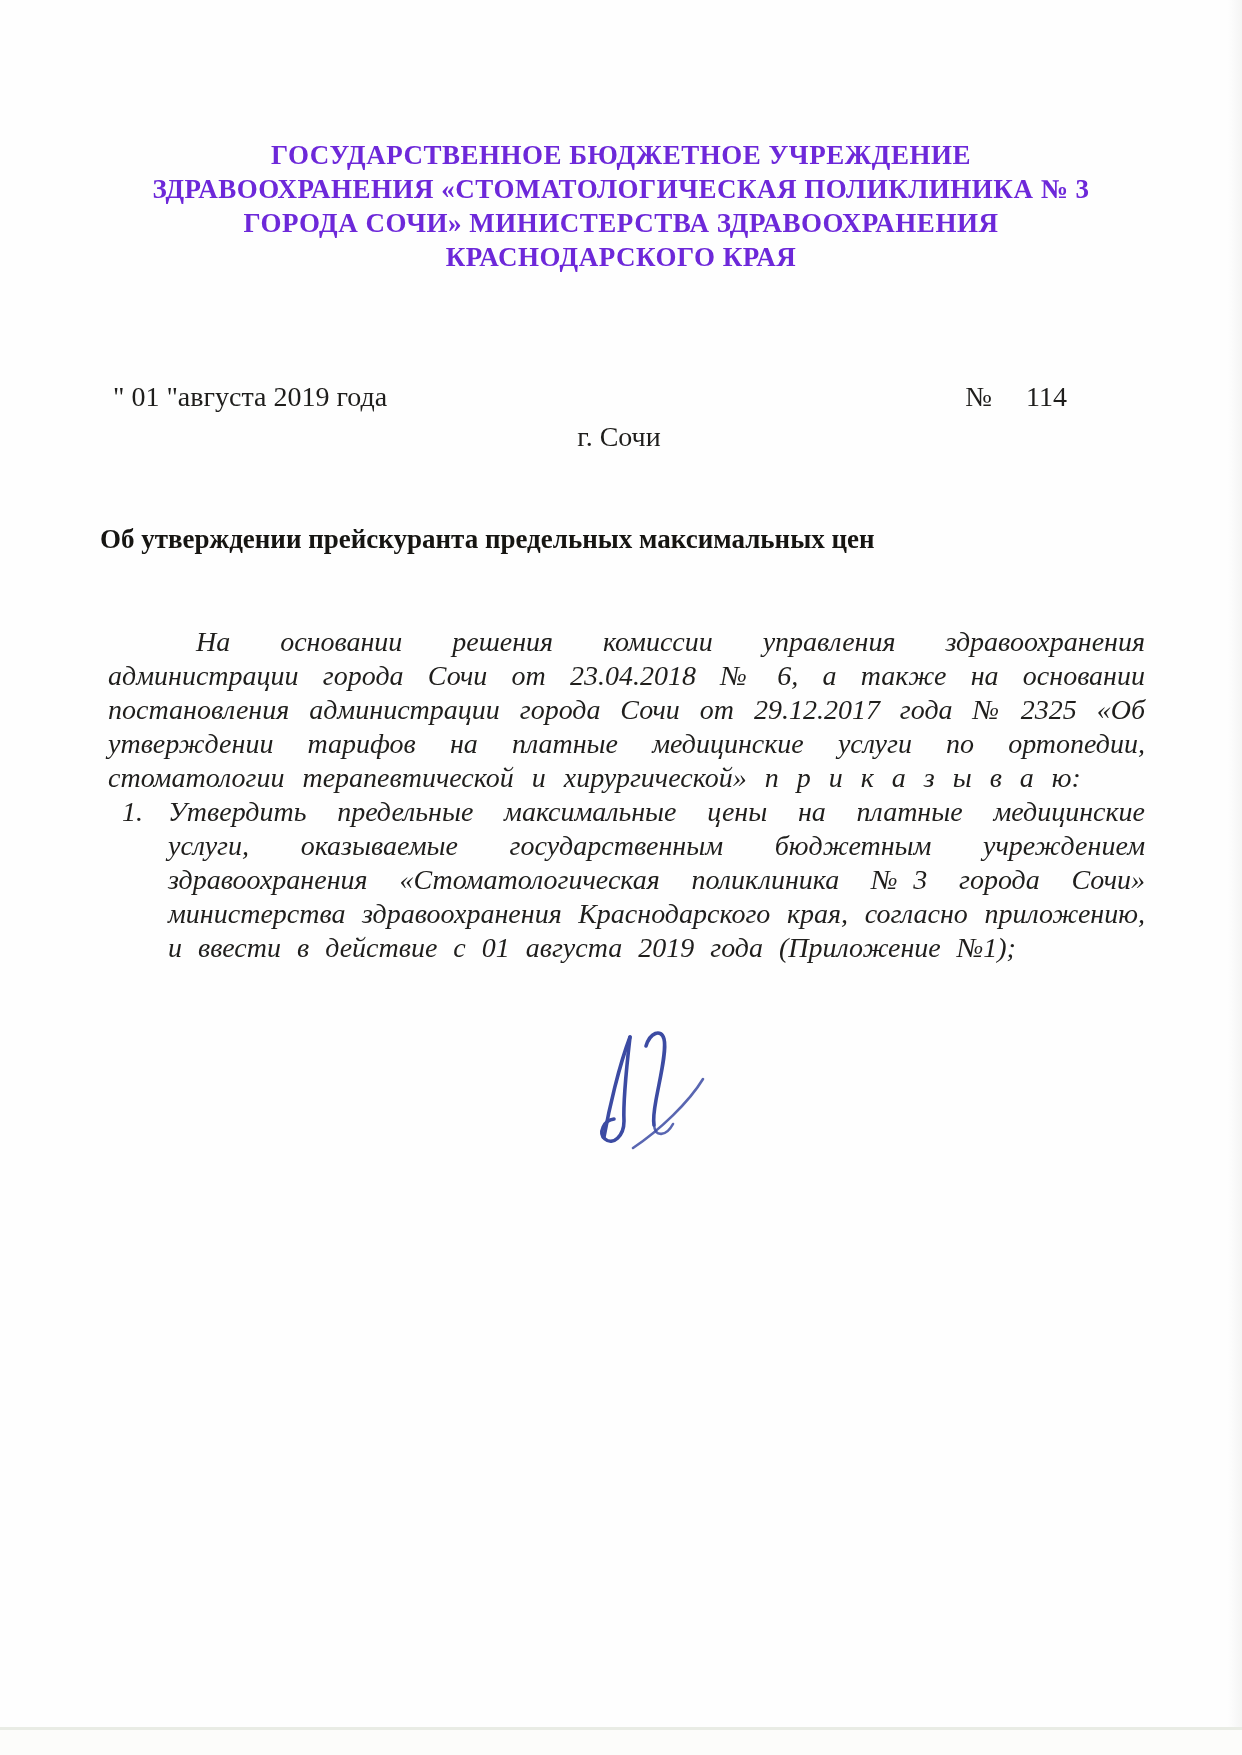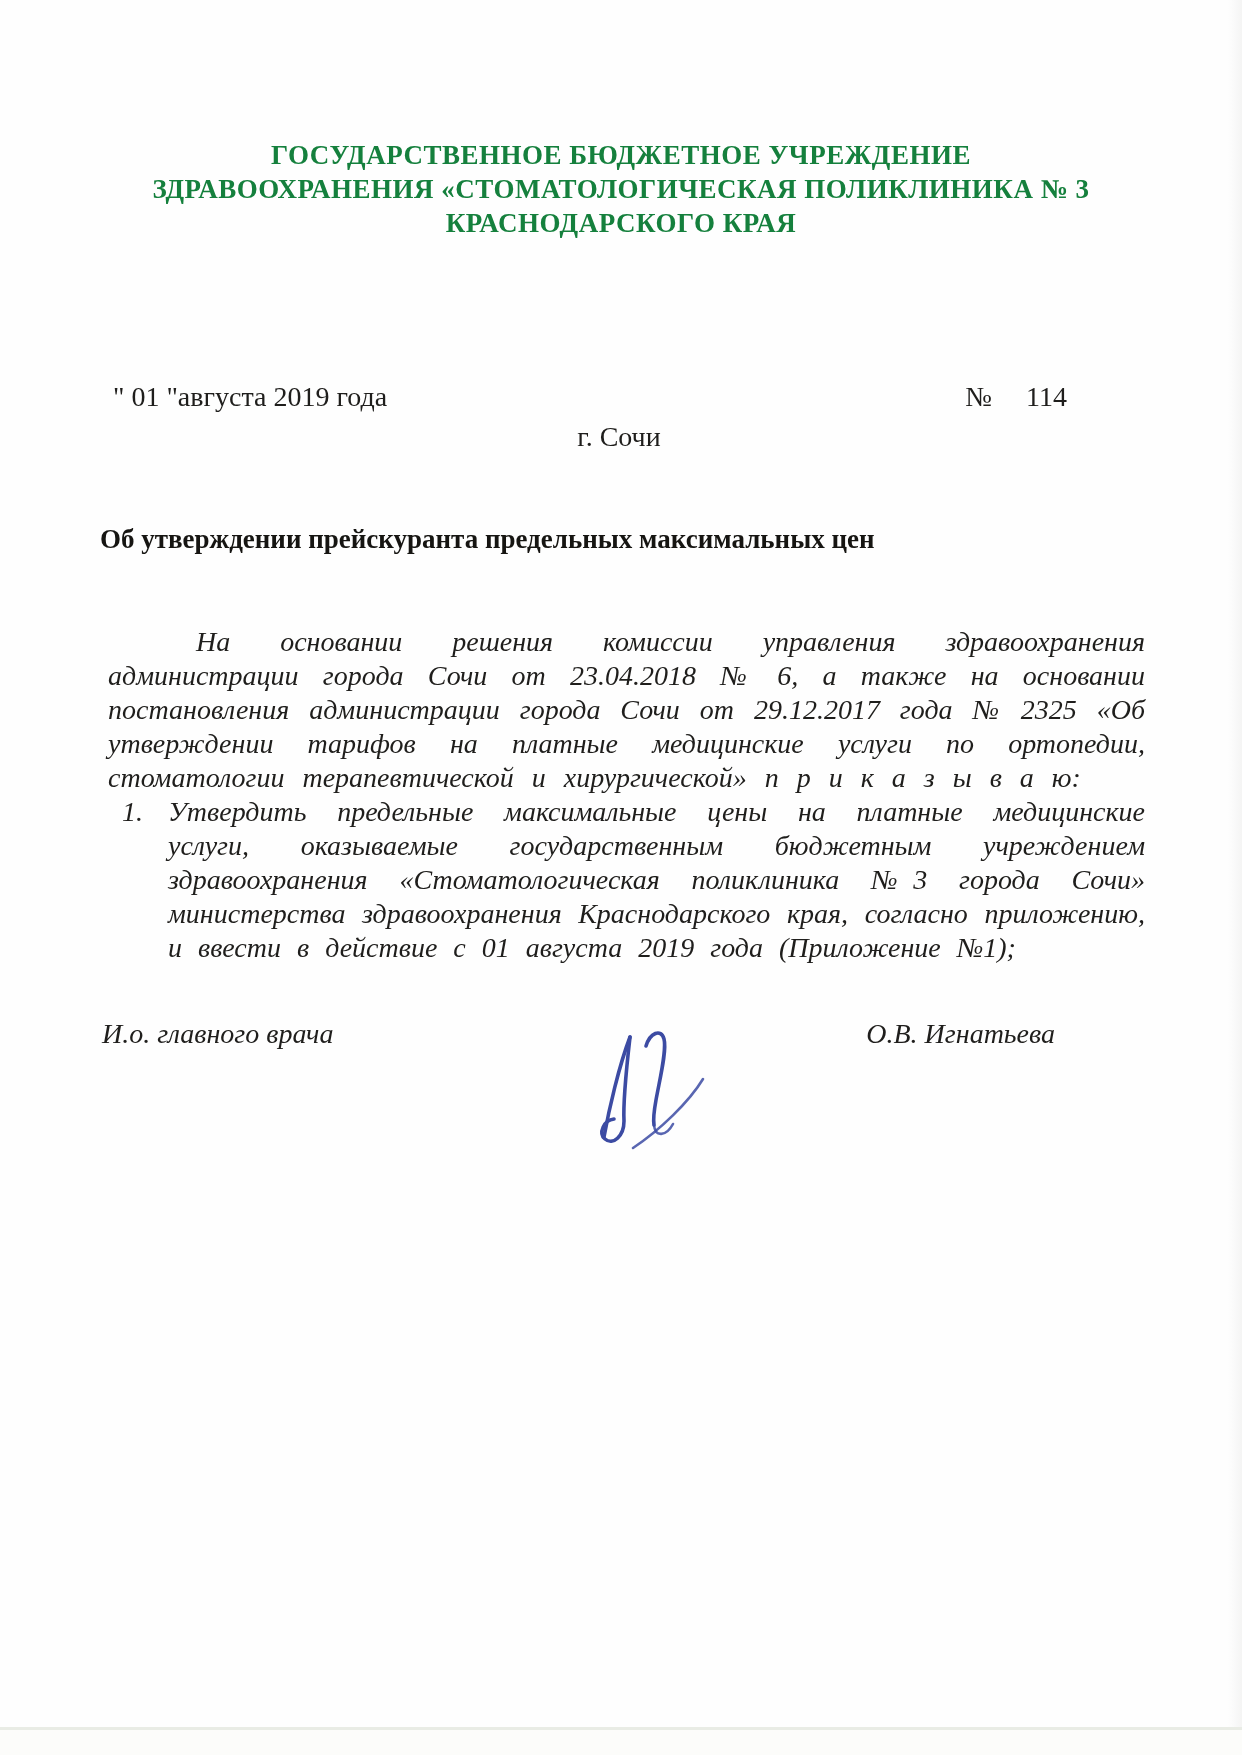--- a/index.html
+++ b/index.html
@@ -19,21 +19,21 @@
   
   .org-header {
     position: absolute;
     top: 138px;
     left: 60px;
     right: 60px;
     text-align: center;
     font-weight: bold;
     font-size: 27px;
     line-height: 34px;
-    color: #15803d;
+    color: #6d28d9;
     letter-spacing: 0.5px;
   }
   .order-label {
     position: absolute;
     top: 316px;
     left: 0;
     right: 0;
     text-align: center;
     font-weight: bold;
     font-size: 28px;
@@ -158,20 +158,21 @@
   }
 </style>
 </head>
 <body>
 
 <div class="page">
 
   <div class="org-header">
     <div>ГОСУДАРСТВЕННОЕ БЮДЖЕТНОЕ УЧРЕЖДЕНИЕ</div>
     <div>ЗДРАВООХРАНЕНИЯ «СТОМАТОЛОГИЧЕСКАЯ ПОЛИКЛИНИКА № 3</div>
+    <div>ГОРОДА СОЧИ» МИНИСТЕРСТВА ЗДРАВООХРАНЕНИЯ</div>
     <div>КРАСНОДАРСКОГО КРАЯ</div>
   </div>
 
 
   <div class="date-row">
     <span class="order-date">" 01 "августа   2019 года</span>
     <span class="order-number"><span class="num-label">№</span><span>114</span></span>
   </div>
 
   <div class="city-line">г. Сочи</div>
@@ -181,24 +182,20 @@
   </div>
 
   <div class="body-block">
     <p class="preamble">На основании решения комиссии управления здравоохранения администрации города Сочи от 23.04.2018 № 6, а также на основании постановления администрации города Сочи от 29.12.2017 года № 2325 «Об утверждении тарифов на платные медицинские услуги по ортопедии, стоматологии терапевтической и хирургической» п р и к а з ы в а ю:</p>
     <div class="order-list">
       <div class="list-item">
         <span class="item-number">1.</span>
         <span>Утвердить предельные максимальные цены на платные медицинские услуги, оказываемые государственным бюджетным учреждением здравоохранения «Стоматологическая поликлиника №3 города Сочи» министерства здравоохранения Краснодарского края, согласно приложению, и ввести в действие с 01 августа 2019 года (Приложение №1);</span>
       </div>
     </div>
-    <div class="signature-row">
-      <span class="signatory-role">И.о. главного врача</span>
-      <span class="signatory-name">О.В. Игнатьева</span>
-    </div>
   </div>
 
   <svg class="signature-ink" viewBox="0 0 152 146" xmlns="http://www.w3.org/2000/svg" aria-hidden="true">
     <path d="M21,121 C26,93 36,50 47,21" stroke="#3c4ba3"></path>
     <path d="M47,21 C43,56 40,86 41,105 C41,120 30,130 22,123 C15,117 21,104 31,103" stroke="#3c4ba3"></path>
     <path d="M63,30 C67,17 78,12 81,23 C84,34 77,62 73,84 C71,95 70,103 71,109" stroke="#3c4ba3"></path>
     <path class="thin" d="M71,109 C72,121 83,121 90,108" stroke="#3c4ba3"></path>
     <path class="thin" d="M120,63 C106,86 77,114 50,132" stroke="#3c4ba3"></path>
   </svg>
 

